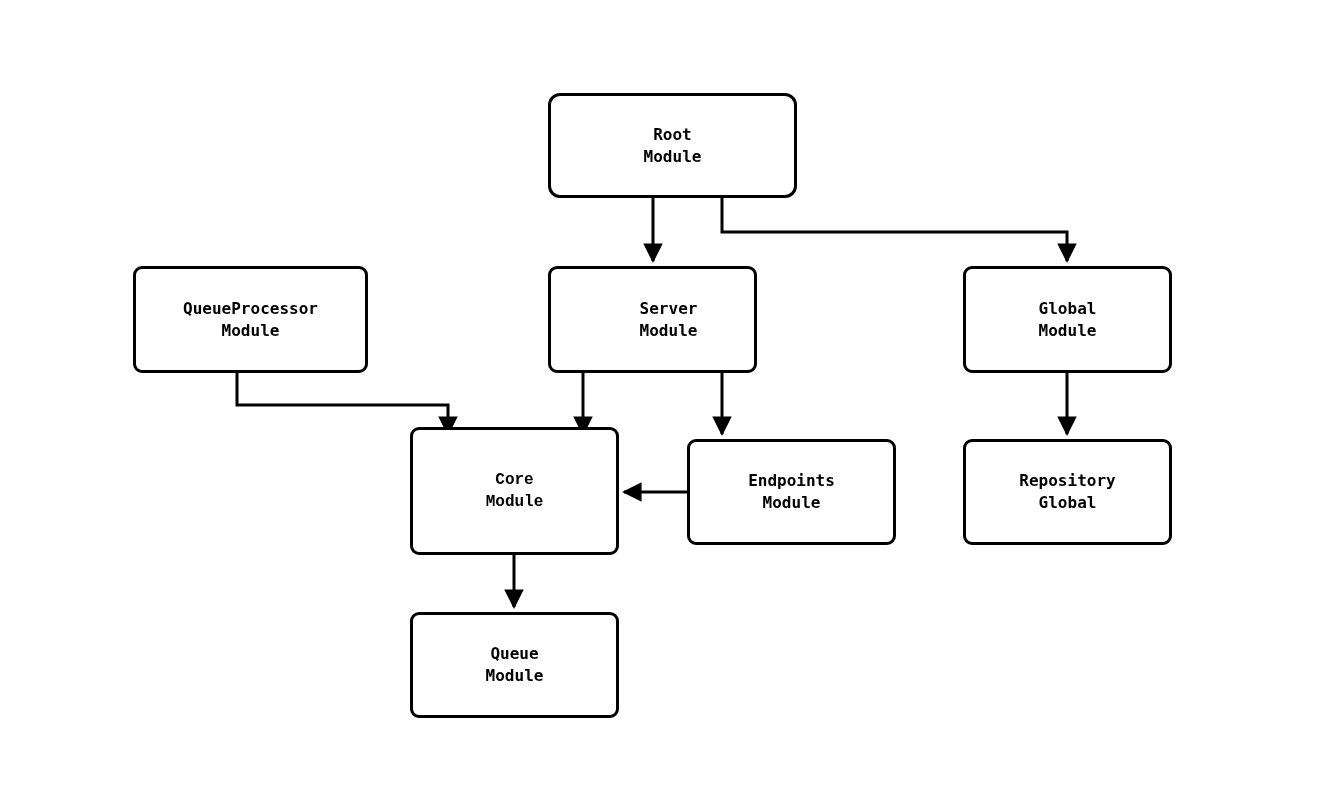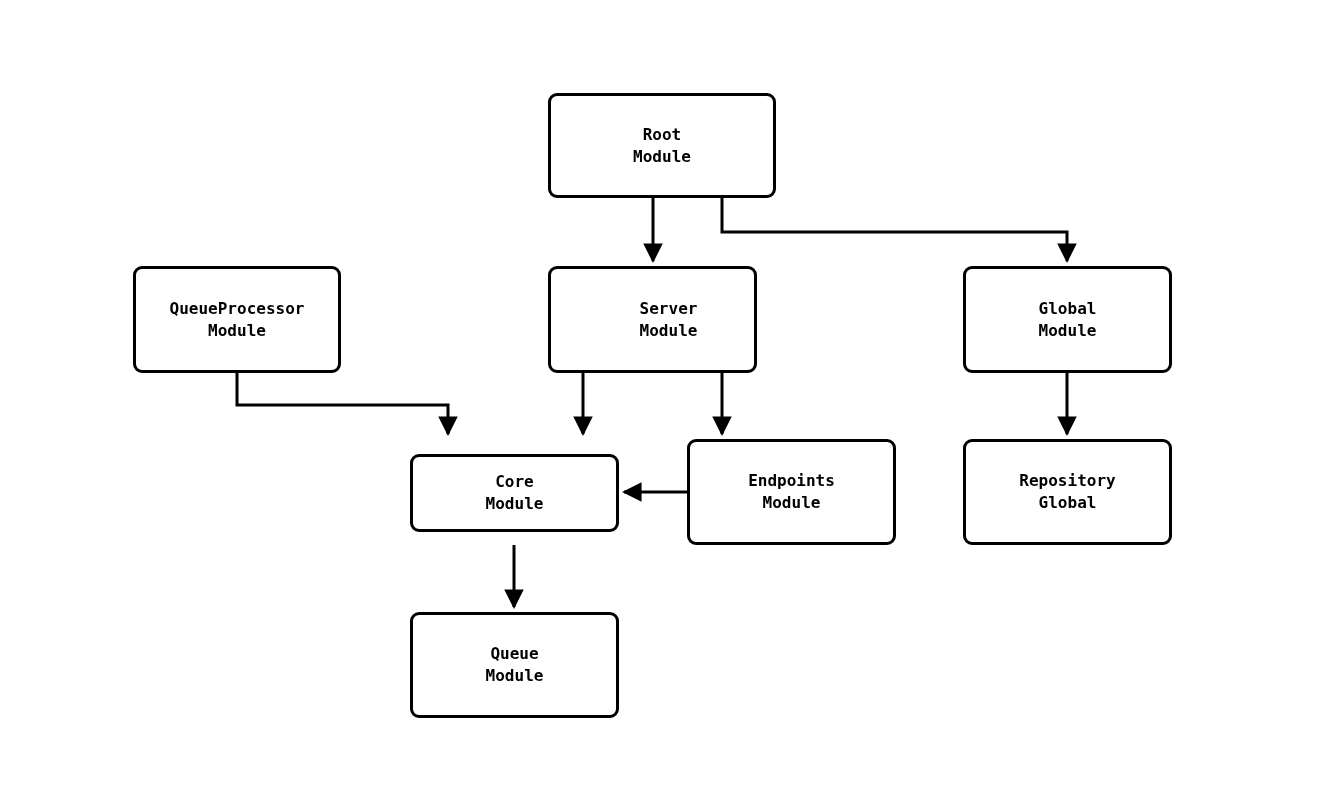--- a/index.html
+++ b/index.html
@@ -58,41 +58,41 @@
       <path d="M 722 198 V 232 H 1067 V 261" marker-end="url(#arrow)"></path>
       <path d="M 237 373 V 405 H 448 V 434" marker-end="url(#arrow)"></path>
       <path d="M 583 373 V 434" marker-end="url(#arrow)"></path>
       <path d="M 722 373 V 434" marker-end="url(#arrow)"></path>
       <path d="M 687 492 H 624" marker-end="url(#arrow)"></path>
       <path d="M 1067 373 V 434" marker-end="url(#arrow)"></path>
       <path d="M 514 545 V 607" marker-end="url(#arrow)"></path>
     </g>
   </svg>
 
-  <div class="node" style="left:548px; top:93px; width:228px; height:105px;">
+  <div class="node" style="left:548px; top:93px; width:249px; height:105px;border-radius:12px;">
     <span class="label">Root
 Module</span>
   </div>
 
-  <div class="node" style="left:133px; top:266px; width:208px; height:107px;">
+  <div class="node" style="left:133px; top:266px; width:235px; height:107px;">
     <span class="label">QueueProcessor
 Module</span>
   </div>
 
   <div class="node" style="left:548px; top:266px; width:209px; height:107px;padding-left:32px;">
     <span class="label">Server
 Module</span>
   </div>
 
   <div class="node" style="left:963px; top:266px; width:209px; height:107px;justify-content:center;">
     <span class="label">Global
 Module</span>
   </div>
 
-  <div class="node" style="left:410px; top:454px; width:209px; height:78px;">
+  <div class="node" style="left:410px; top:427px; width:209px; height:128px;font-family:Liberation Mono, monospace;">
     <span class="label">Core
 Module</span>
   </div>
 
   <div class="node" style="left:687px; top:439px; width:209px; height:106px;">
     <span class="label">Endpoints
 Module</span>
   </div>
 
   <div class="node" style="left:963px; top:439px; width:209px; height:106px;">

